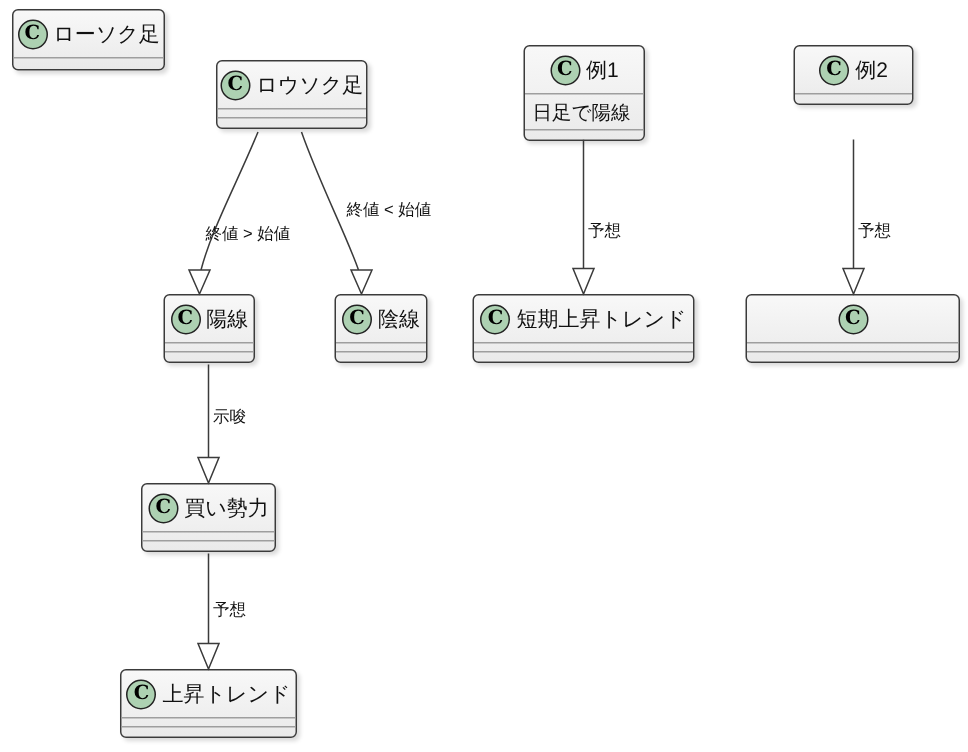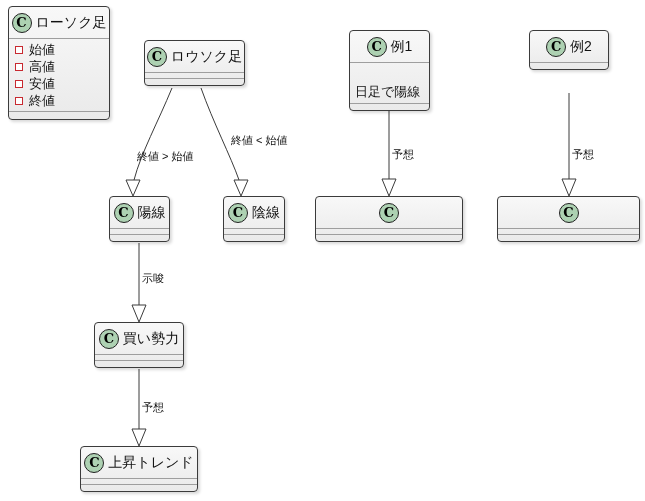--- a/index.html
+++ b/index.html
@@ -36,21 +36,21 @@
   .field-row {
     display:flex; align-items:center; gap:6px;
     height:17px; padding-left:6px; font-size:13px; white-space:nowrap;
   }
   .field-marker {
     width:6px; height:6px; flex:0 0 6px;
     border:1px solid #c82930; background:#ffffff; box-sizing:content-box;
   }
   .plain-field {
     display:flex; align-items:center; height:23px;
-    padding-left:5px; font-size:13px; white-space:nowrap;margin-top:17px;
+    padding-left:5px; font-size:13px; white-space:nowrap;
   }
   .edge-label {
     position:absolute; z-index:2; font-size:11px; color:#111;
     white-space:nowrap; line-height:15px;
   }
 </style>
 </head>
 <body>
 
 <div class="canvas">
@@ -72,38 +72,20 @@
     <polygon class="arrow-head" points="139,322 132,305 146,305"></polygon>
 
     <path class="edge-line" d="M139,369 L139,429"></path>
     <polygon class="arrow-head" points="139,446 132,429 146,429"></polygon>
   </svg>
 
   <div class="uml-class" style="left:8px; top:6px; width:102px;">
     <div class="cls-header">
       <span class="c-circle">C</span>
       <span class="cls-name">ローソク足</span>
-    </div>
-    <div class="cls-compartment fields-list">
-      <div class="field-row">
-        <span class="field-marker"></span>
-        <span>始値</span>
-      </div>
-      <div class="field-row">
-        <span class="field-marker"></span>
-        <span>高値</span>
-      </div>
-      <div class="field-row">
-        <span class="field-marker"></span>
-        <span>安値</span>
-      </div>
-      <div class="field-row">
-        <span class="field-marker"></span>
-        <span>終値</span>
-      </div>
     </div>
     <div class="cls-compartment" style="height:8px;"></div>
   </div>
 
   <div class="uml-class" style="left:144px; top:40px; width:101px;">
     <div class="cls-header">
       <span class="c-circle">C</span>
       <span class="cls-name">ロウソク足</span>
     </div>
     <div class="cls-compartment" style="height:6px;"></div>
@@ -143,20 +125,21 @@
     <div class="cls-header">
       <span class="c-circle">C</span>
       <span class="cls-name">例2</span>
     </div>
     <div class="cls-compartment" style="height:7px;"></div>
   </div>
 
   <div class="uml-class" style="left:315px; top:196px; width:148px;">
     <div class="cls-header">
       <span class="c-circle">C</span>
+      <span class="cls-name">短期上昇トレンド</span>
     </div>
     <div class="cls-compartment" style="height:6px;"></div>
     <div class="cls-compartment" style="height:7px;"></div>
   </div>
 
   <div class="uml-class" style="left:497px; top:196px; width:143px;">
     <div class="cls-header">
       <span class="c-circle">C</span>
     </div>
     <div class="cls-compartment" style="height:6px;"></div>

